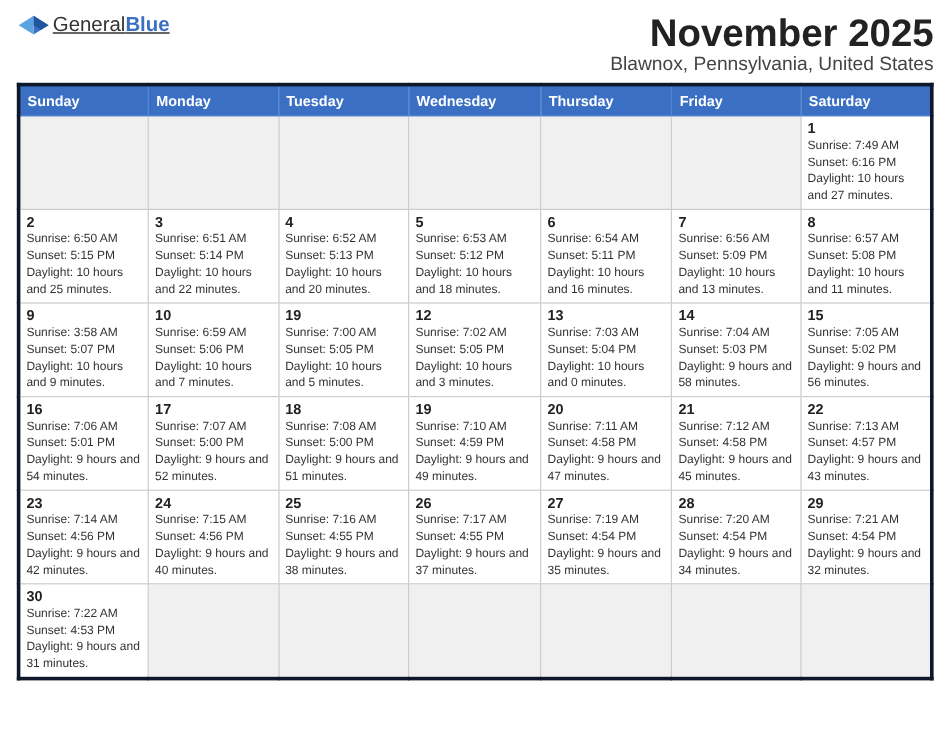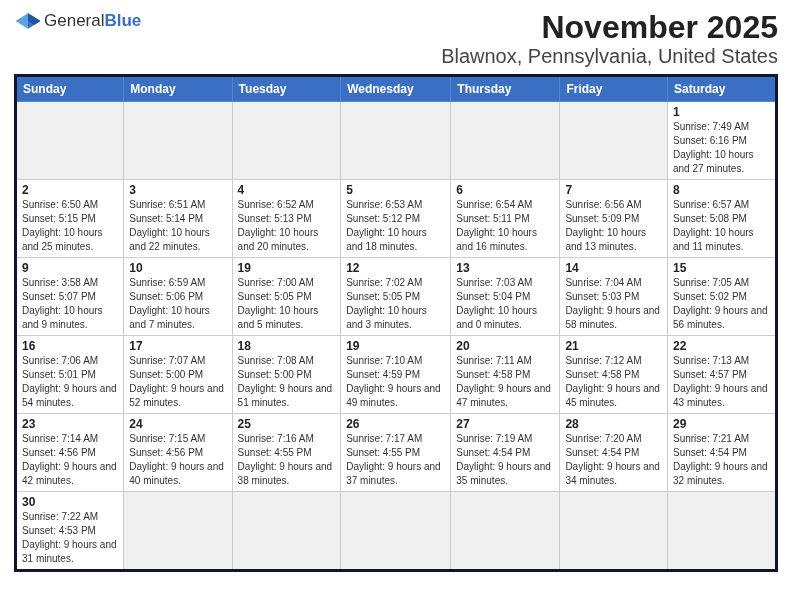--- a/index.html
+++ b/index.html
@@ -19,41 +19,42 @@
     .header {
       display: flex;
       justify-content: space-between;
       align-items: flex-start;
       margin-bottom: 6px;
     }
     .logo-area {
       display: flex;
       flex-direction: column;
       align-items: flex-start;
+      text-decoration: underline;
     }
     .logo {
       display: flex;
       align-items: center;
       gap: 2px;
     }
     .logo-icon {
       width: 28px;
       height: 22px;
     }
     .title-area {
       text-align: right;
     }
     .month-title {
       font-size: 32px;
       font-weight: bold;
       color: #222;
       line-height: 1.1;
     }
     .location-title {
-      font-size: 20px;
+      font-size: 16px;
       color: #444;
     }
     
     .calendar {
       width: 100%;
       border-collapse: collapse;
       border: 3px solid #0f172a;
     }
     .calendar th {
       background: #3a6fc4;

